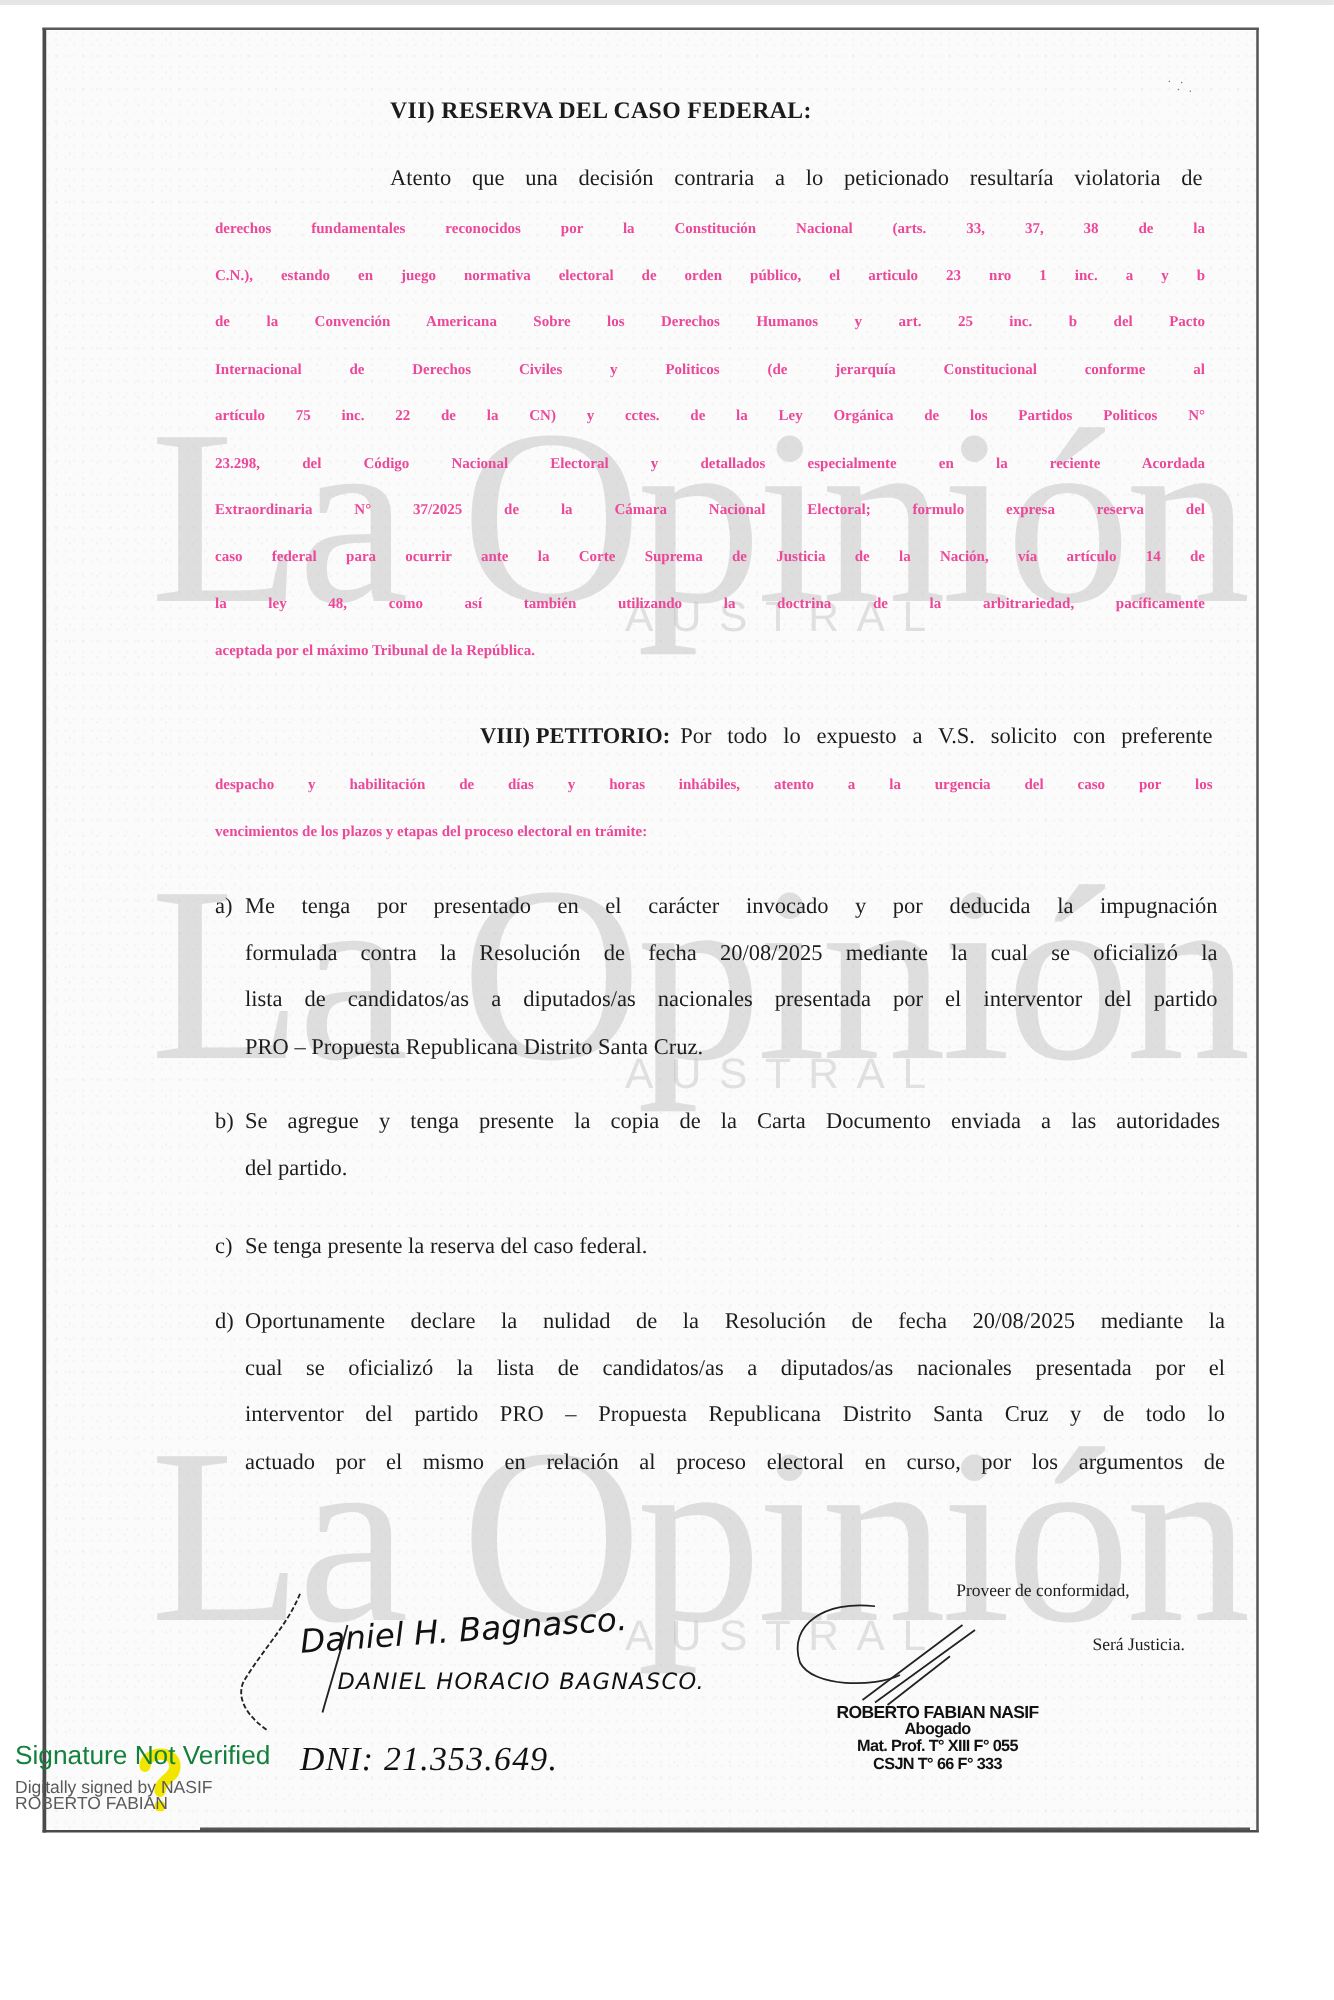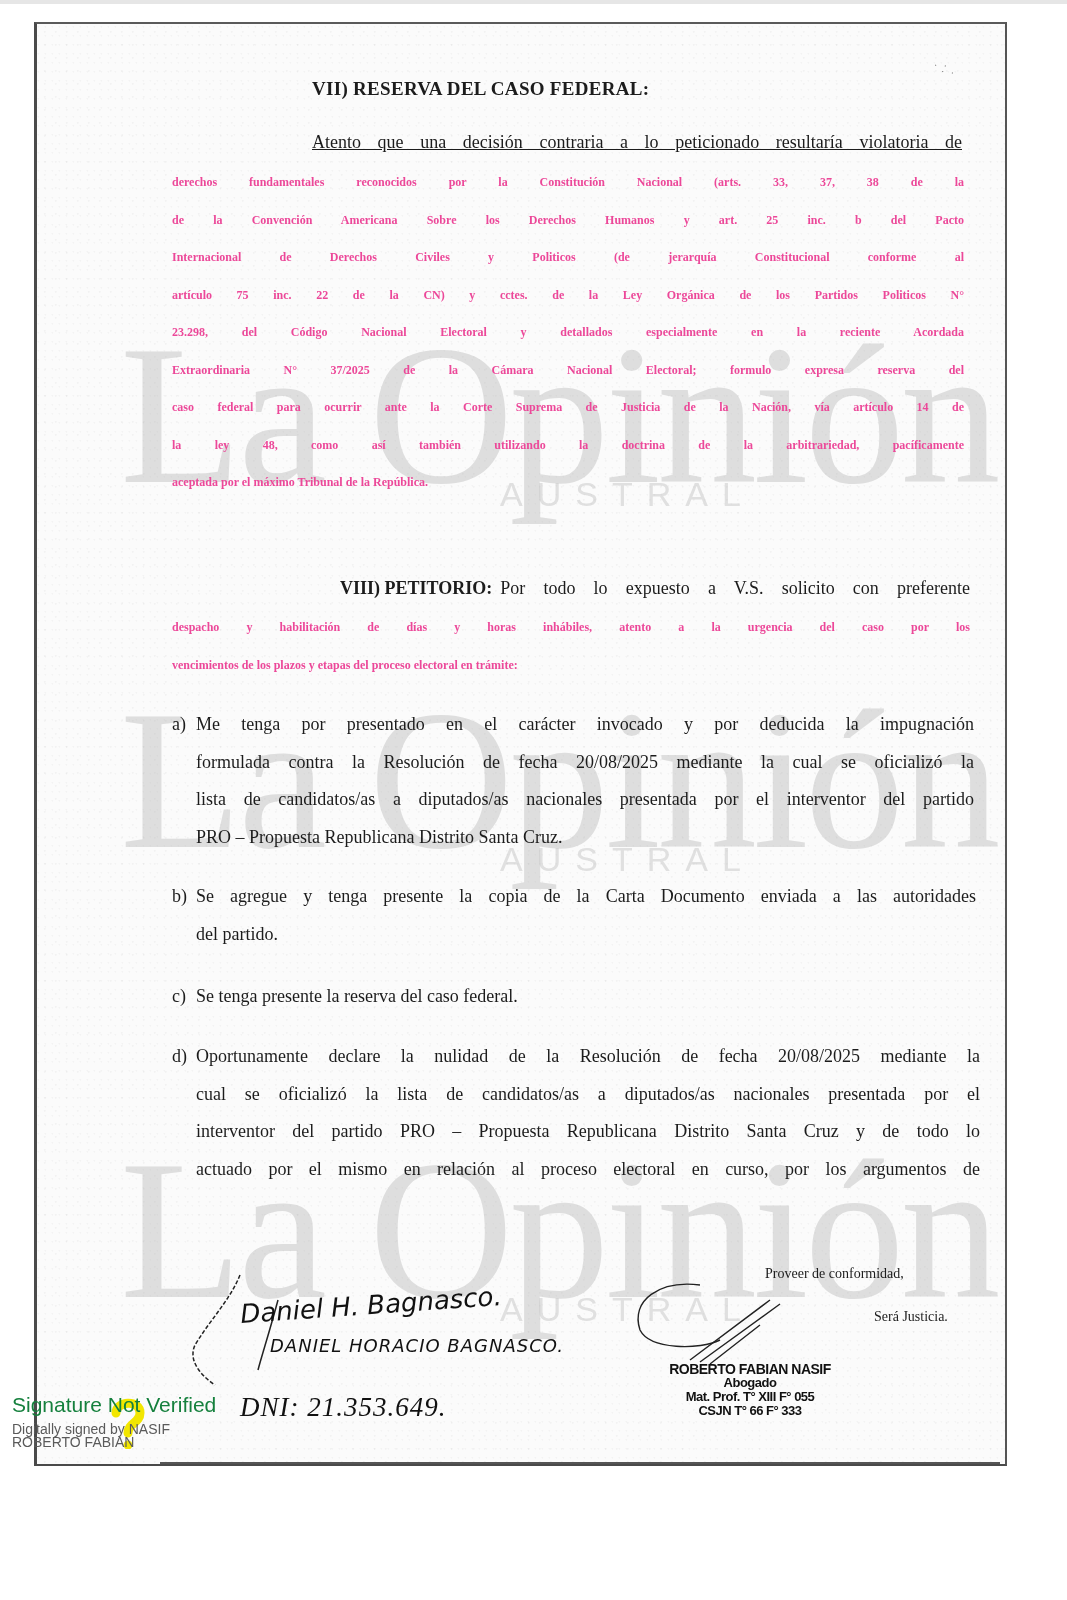--- a/index.html
+++ b/index.html
@@ -218,38 +218,39 @@
 </div>
 <div class="watermark" style="top:1130px;">
   <div class="wm-main">La Opinión</div>
   <div class="wm-sub">AUSTRAL</div>
 </div>
 
 <div class="content">
 
   <div class="line heading" style="left:312px; top:78px;">VII) RESERVA DEL CASO FEDERAL:</div>
 
-  <div class="line" style="left:312px; top:132px; width:650px;text-decoration:underline;">
+  <div class="line" style="left:312px; top:132px; width:650px;">
     <span class="row" style="display:block;text-align:justify;text-align-last:justify;">Atento que una decisión contraria a lo peticionado resultaría violatoria de</span>
   </div>
 
   <div class="para" style="left:172px; top:164px; width:792px;">
     <span class="row">derechos fundamentales reconocidos por la Constitución Nacional (arts. 33, 37, 38 de la</span>
+    <span class="row">C.N.), estando en juego normativa electoral de orden público, el articulo 23 nro 1 inc. a y b</span>
     <span class="row">de la Convención Americana Sobre los Derechos Humanos y art. 25 inc. b del Pacto</span>
     <span class="row">Internacional de Derechos Civiles y Politicos (de jerarquía Constitucional conforme al</span>
     <span class="row">artículo 75 inc. 22 de la CN) y cctes. de la Ley Orgánica de los Partidos Politicos N°</span>
     <span class="row">23.298, del Código Nacional Electoral y detallados especialmente en la reciente Acordada</span>
     <span class="row">Extraordinaria N° 37/2025 de la Cámara Nacional Electoral; formulo expresa reserva del</span>
     <span class="row">caso federal para ocurrir ante la Corte Suprema de Justicia de la Nación, vía artículo 14 de</span>
     <span class="row">la ley 48, como así también utilizando la doctrina de la arbitrariedad, pacíficamente</span>
     <span class="row last">aceptada por el máximo Tribunal de la República.</span>
   </div>
 
   <div class="line" style="left:340px; top:578px; width:630px;">
-    <span style="display:flex; justify-content:space-between;">
+    <span style="display:flex; justify-content:space-between;margin-left:44px;">
       <span class="bold">VIII) PETITORIO:</span>
       <span style="flex:1; margin-left:8px; text-align:justify; text-align-last:justify;">Por todo lo expuesto a V.S. solicito con preferente</span>
     </span>
   </div>
 
   <div class="para" style="left:172px; top:609px; width:798px;">
     <span class="row">despacho y habilitación de días y horas inhábiles, atento a la urgencia del caso por los</span>
     <span class="row last">vencimientos de los plazos y etapas del proceso electoral en trámite:</span>
   </div>
 

